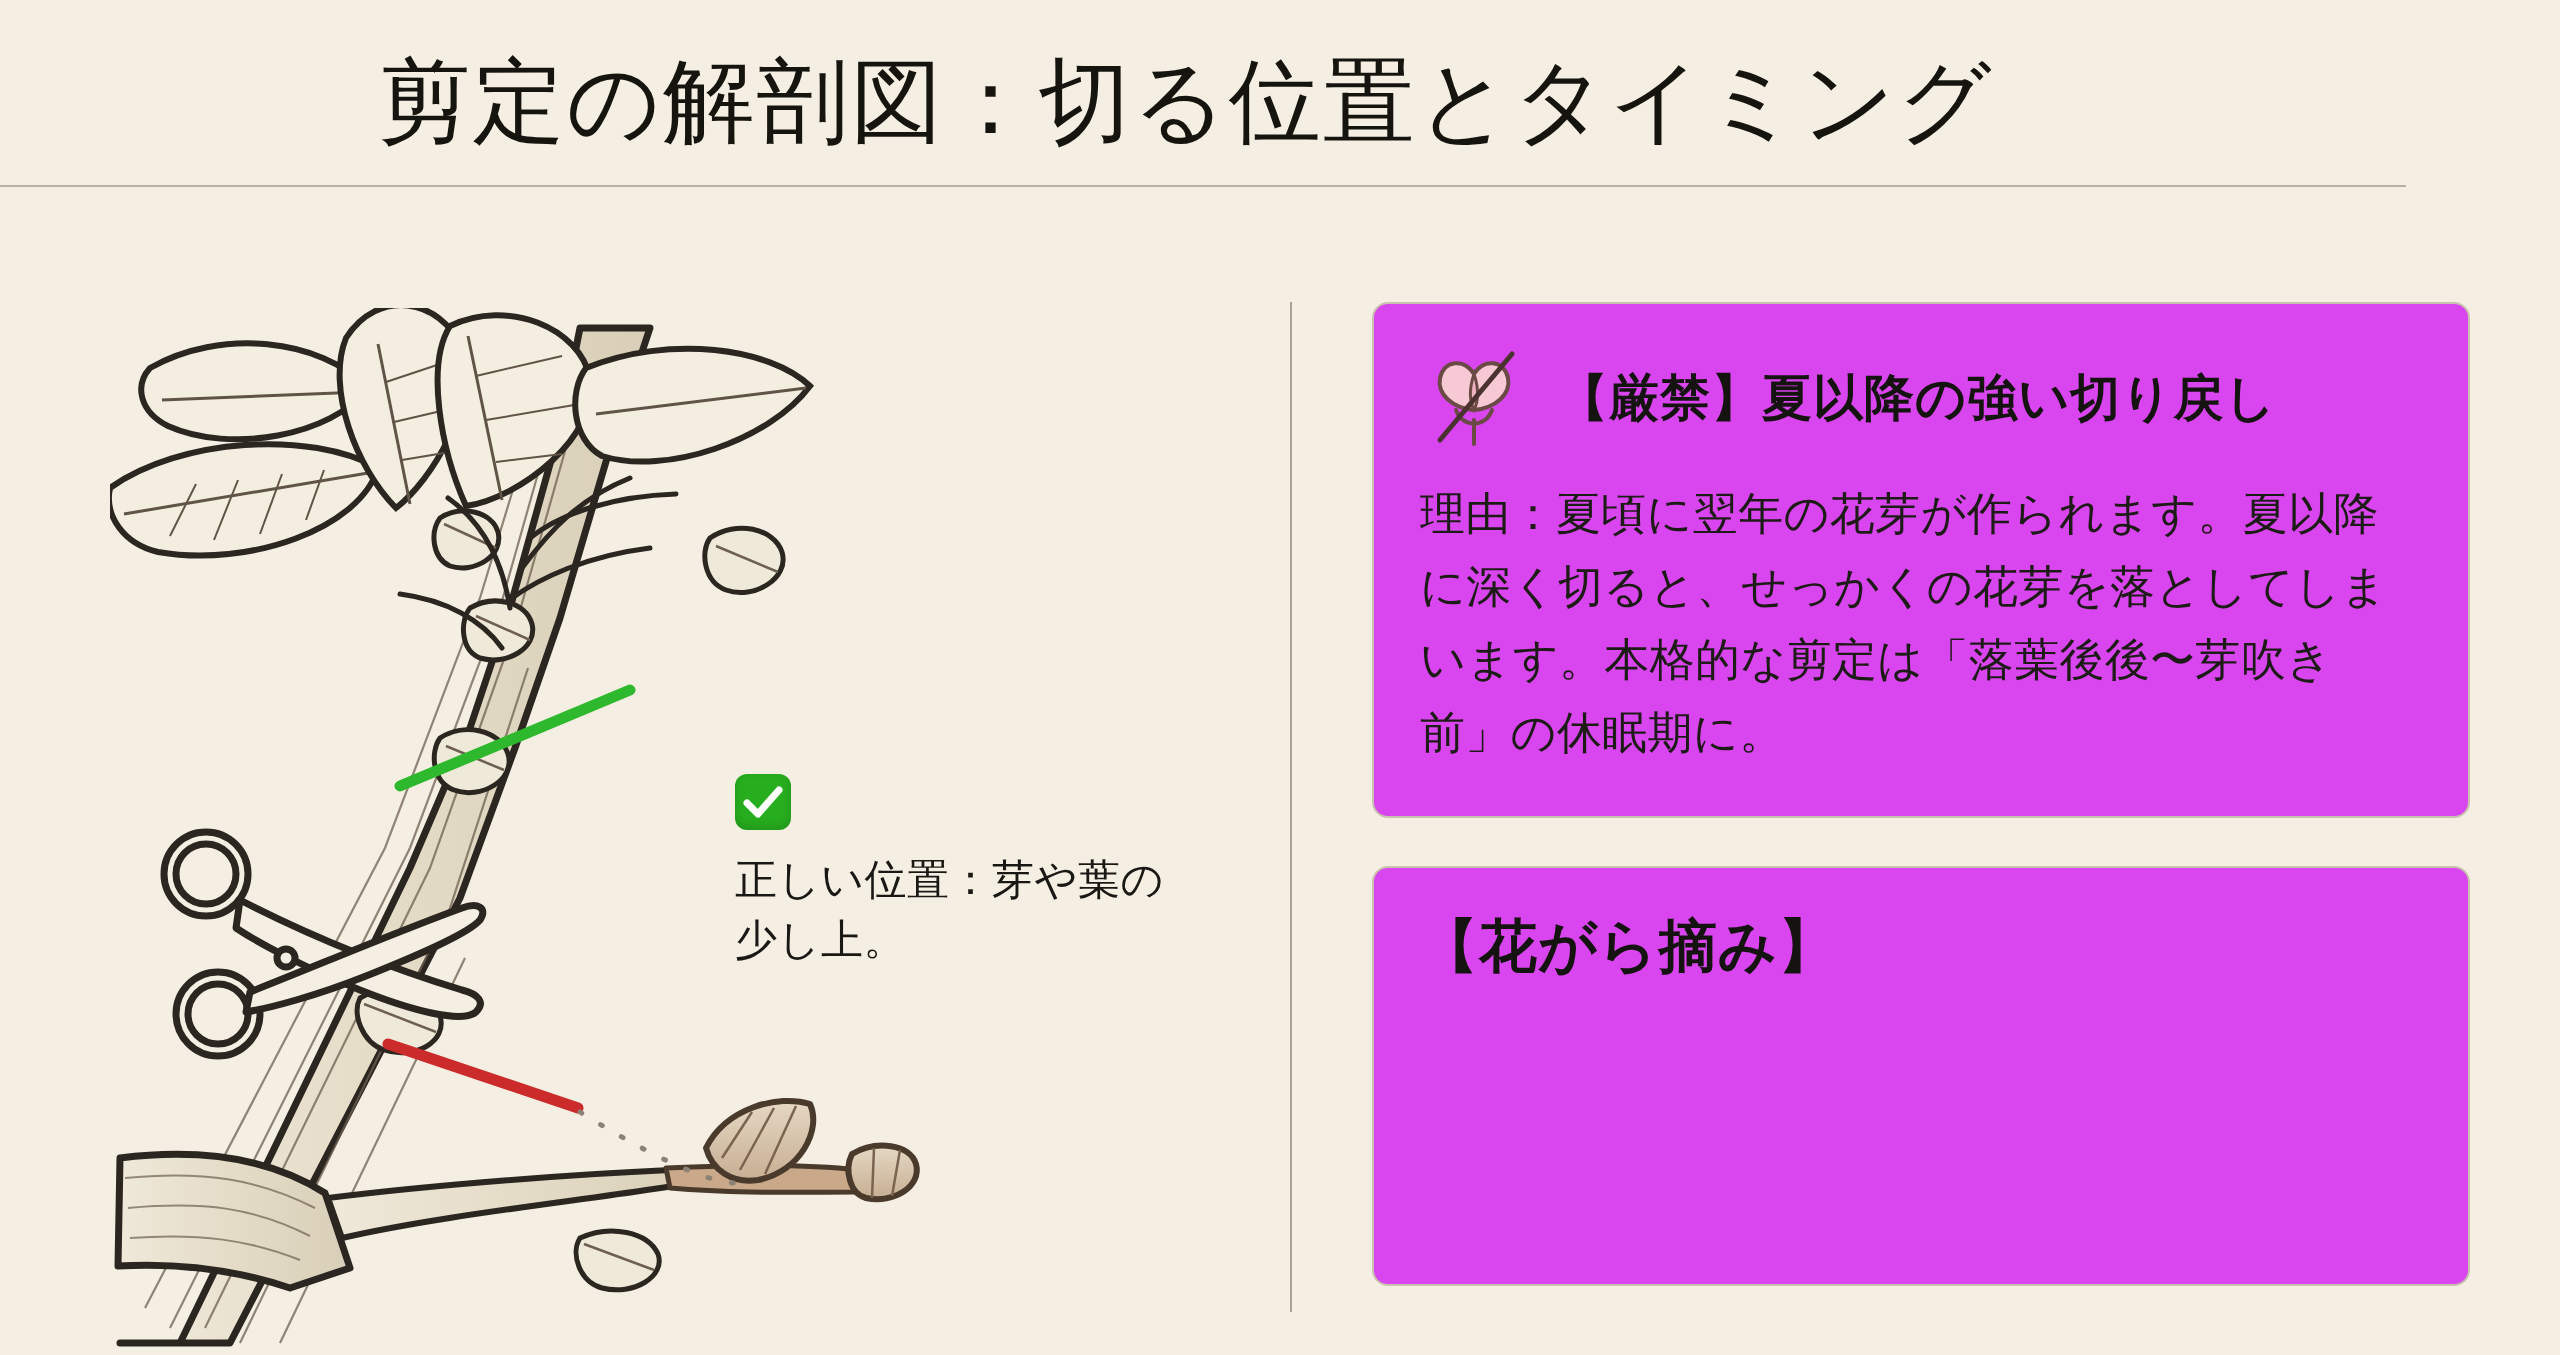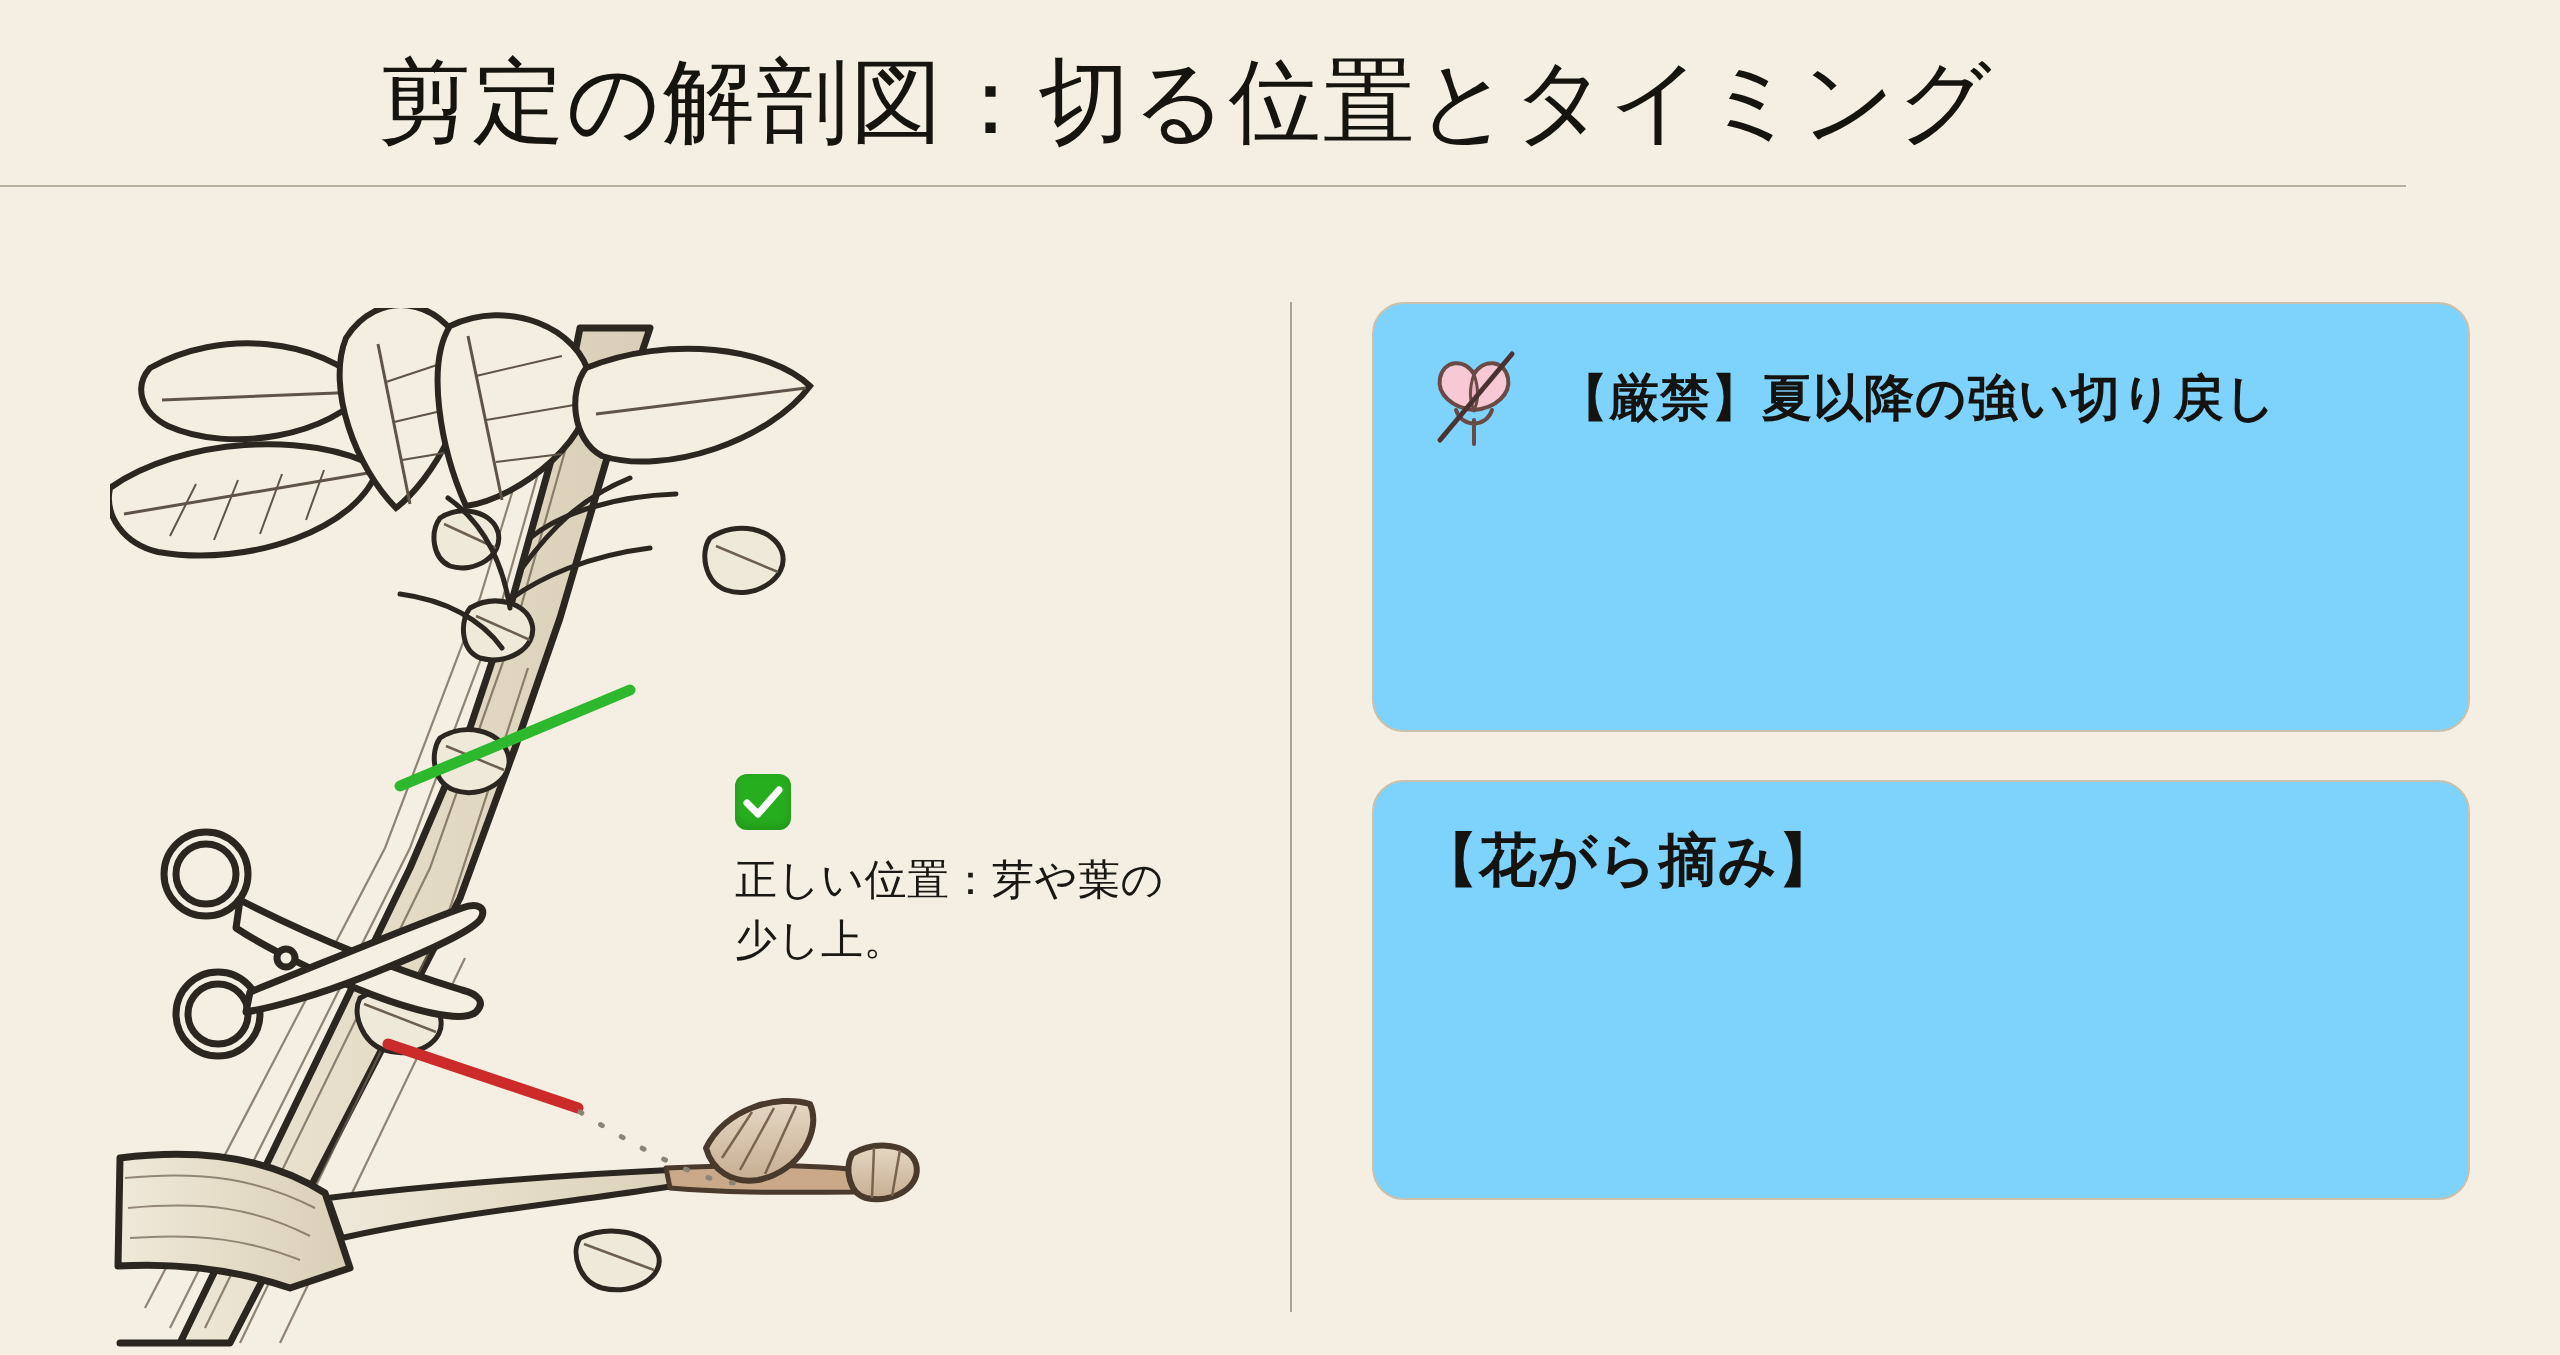--- a/index.html
+++ b/index.html
@@ -131,22 +131,22 @@
   .callout-text {
     font-size: 42px;
     line-height: 1.42;
     color: #1a1815;
     letter-spacing: .5px;
   }
 
   
   .card {
     border: 2px solid #c9c0ad;
-    border-radius: 32px;
-    background: #7dd3fc;
+    border-radius: 16px;
+    background: #d946ef;
     padding: 40px 46px 46px 46px;
   }
 
   .card-head {
     display: flex;
     align-items: center;
     gap: 30px;
     margin-bottom: 26px;
   }
 
@@ -370,20 +370,21 @@
 
               <path d="M36 66 C42 84 66 84 72 66" fill="none" stroke="#6b4a46" stroke-width="4" stroke-linecap="round"></path>
 
               <path d="M54 76 L54 100" fill="none" stroke="#6b4a46" stroke-width="4" stroke-linecap="round"></path>
 
               <path d="M20 96 L92 10" fill="none" stroke="#4a3230" stroke-width="5" stroke-linecap="round"></path>
             </svg>
           </div>
           <div class="card-title">【厳禁】夏以降の強い切り戻し</div>
         </div>
+        <div class="card-body">理由：夏頃に翌年の花芽が作られます。夏以降に深く切ると、せっかくの花芽を落としてしまいます。本格的な剪定は「落葉後後〜芽吹き前」の休眠期に。</div>
       </div>
 
       <div class="card card-2">
         <div class="card-title-plain">【花がら摘み】</div>
       </div>
 
     </div>
   </div>
 </div>
 

